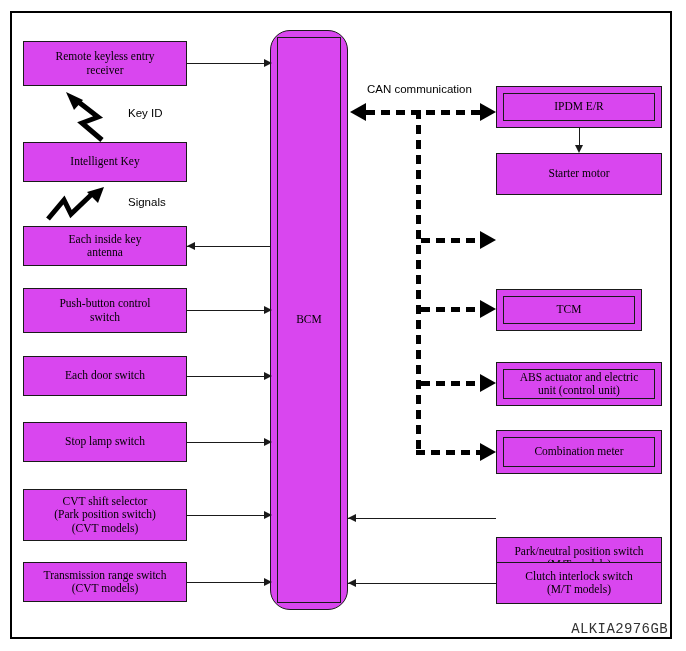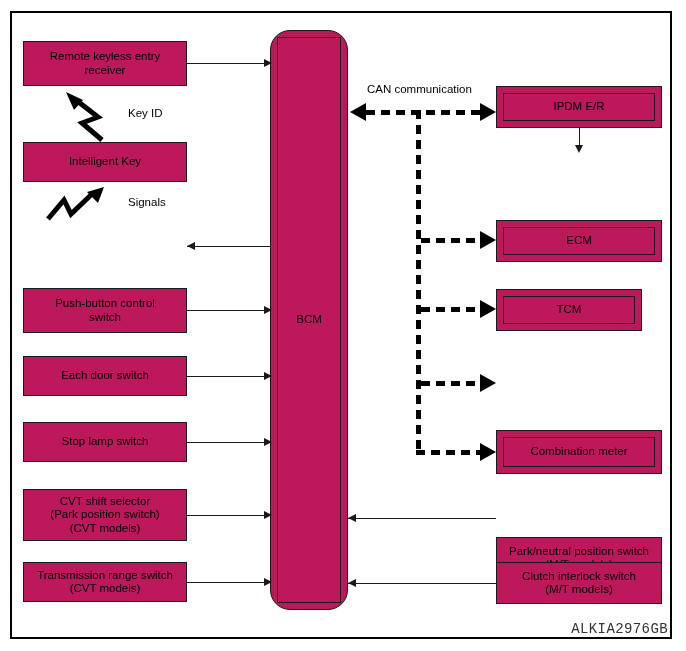--- a/index.html
+++ b/index.html
@@ -24,26 +24,27 @@
     top: 11px;
     width: 662px;
     height: 628px;
     border: 2.5px solid #000000;
     box-sizing: border-box;
   }
   
   .node {
     position: absolute;
     box-sizing: border-box;
-    background: #be185d;
+    background: #d946ef;
     border: 1px solid #1a1a1a;
     display: flex;
     align-items: center;
     justify-content: center;
     text-align: center;
+    font-family: Liberation Serif, serif;
   }
   .node .label {
     font-size: 11.5px;
     line-height: 13.5px;
     color: #000000;
     padding: 0 4px;
     white-space: pre-line;
   }
   
   .node.dbl {
@@ -161,20 +162,24 @@
 
   <div class="node" id="node-rke" style="left:23px; top:41px; width:164px; height:45px;">
     <span class="label">Remote keyless entry
 receiver</span>
   </div>
 
   <div class="node" id="node-ikey" style="left:23px; top:142px; width:164px; height:40px;">
     <span class="label">Intelligent Key</span>
   </div>
 
+  <div class="node" id="node-antenna" style="left:23px; top:226px; width:164px; height:40px;">
+    <span class="label">Each inside key
+antenna</span>
+  </div>
 
   <div class="node" id="node-pbis" style="left:23px; top:288px; width:164px; height:45px;">
     <span class="label">Push-button control
 switch</span>
   </div>
 
   <div class="node" id="node-stoplamp" style="left:23px; top:422px; width:164px; height:40px;">
     <span class="label">Stop lamp switch</span>
   </div>
 
@@ -198,33 +203,37 @@
       <span class="label">BCM</span>
     </div>
   </div>
 
   <div class="node dbl" id="node-ipdm" style="left:496px; top:86px; width:166px; height:42px;">
     <div class="inner">
       <span class="label">IPDM E/R</span>
     </div>
   </div>
 
-
-  <div class="node dbl" id="node-ecm" style="left:496px; top:220px; width:166px; height:42px;">
-    <div class="inner">
-      <span class="label">ECM</span>
-    </div>
-  </div>
+  <div class="node" id="node-starter" style="left:496px; top:153px; width:166px; height:42px;">
+    <span class="label">Starter motor</span>
+  </div>
+
 
   <div class="node dbl" id="node-tcm" style="left:496px; top:289px; width:146px; height:42px;">
     <div class="inner">
       <span class="label">TCM</span>
     </div>
   </div>
 
+  <div class="node dbl" id="node-abs" style="left:496px; top:362px; width:166px; height:44px;">
+    <div class="inner">
+      <span class="label">ABS actuator and electric
+unit (control unit)</span>
+    </div>
+  </div>
 
   <div class="node dbl" id="node-combi" style="left:496px; top:430px; width:166px; height:44px;">
     <div class="inner">
       <span class="label">Combination meter</span>
     </div>
   </div>
 
   <div class="node" id="node-pnp" style="left:496px; top:497px; width:166px; height:42px;margin-top:40px;">
     <span class="label">Park/neutral position switch
 (M/T models)</span>

